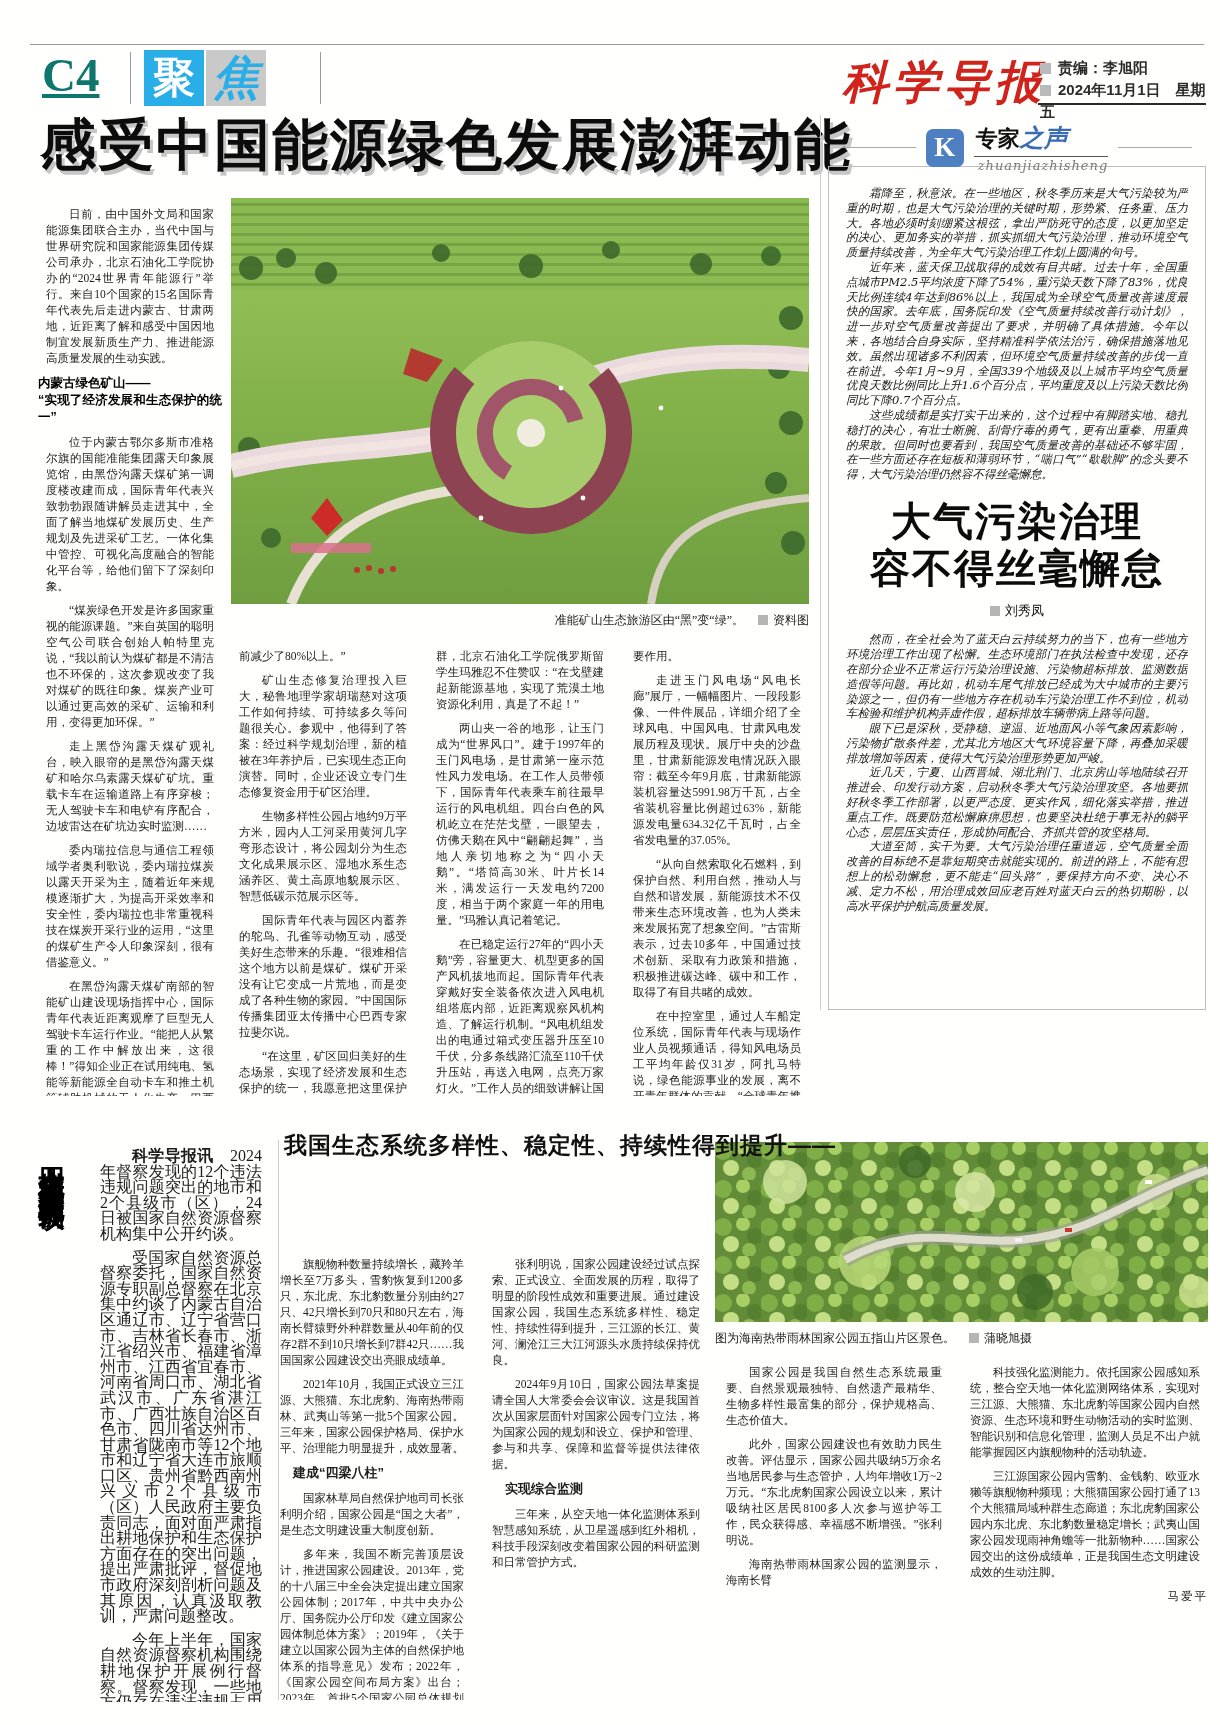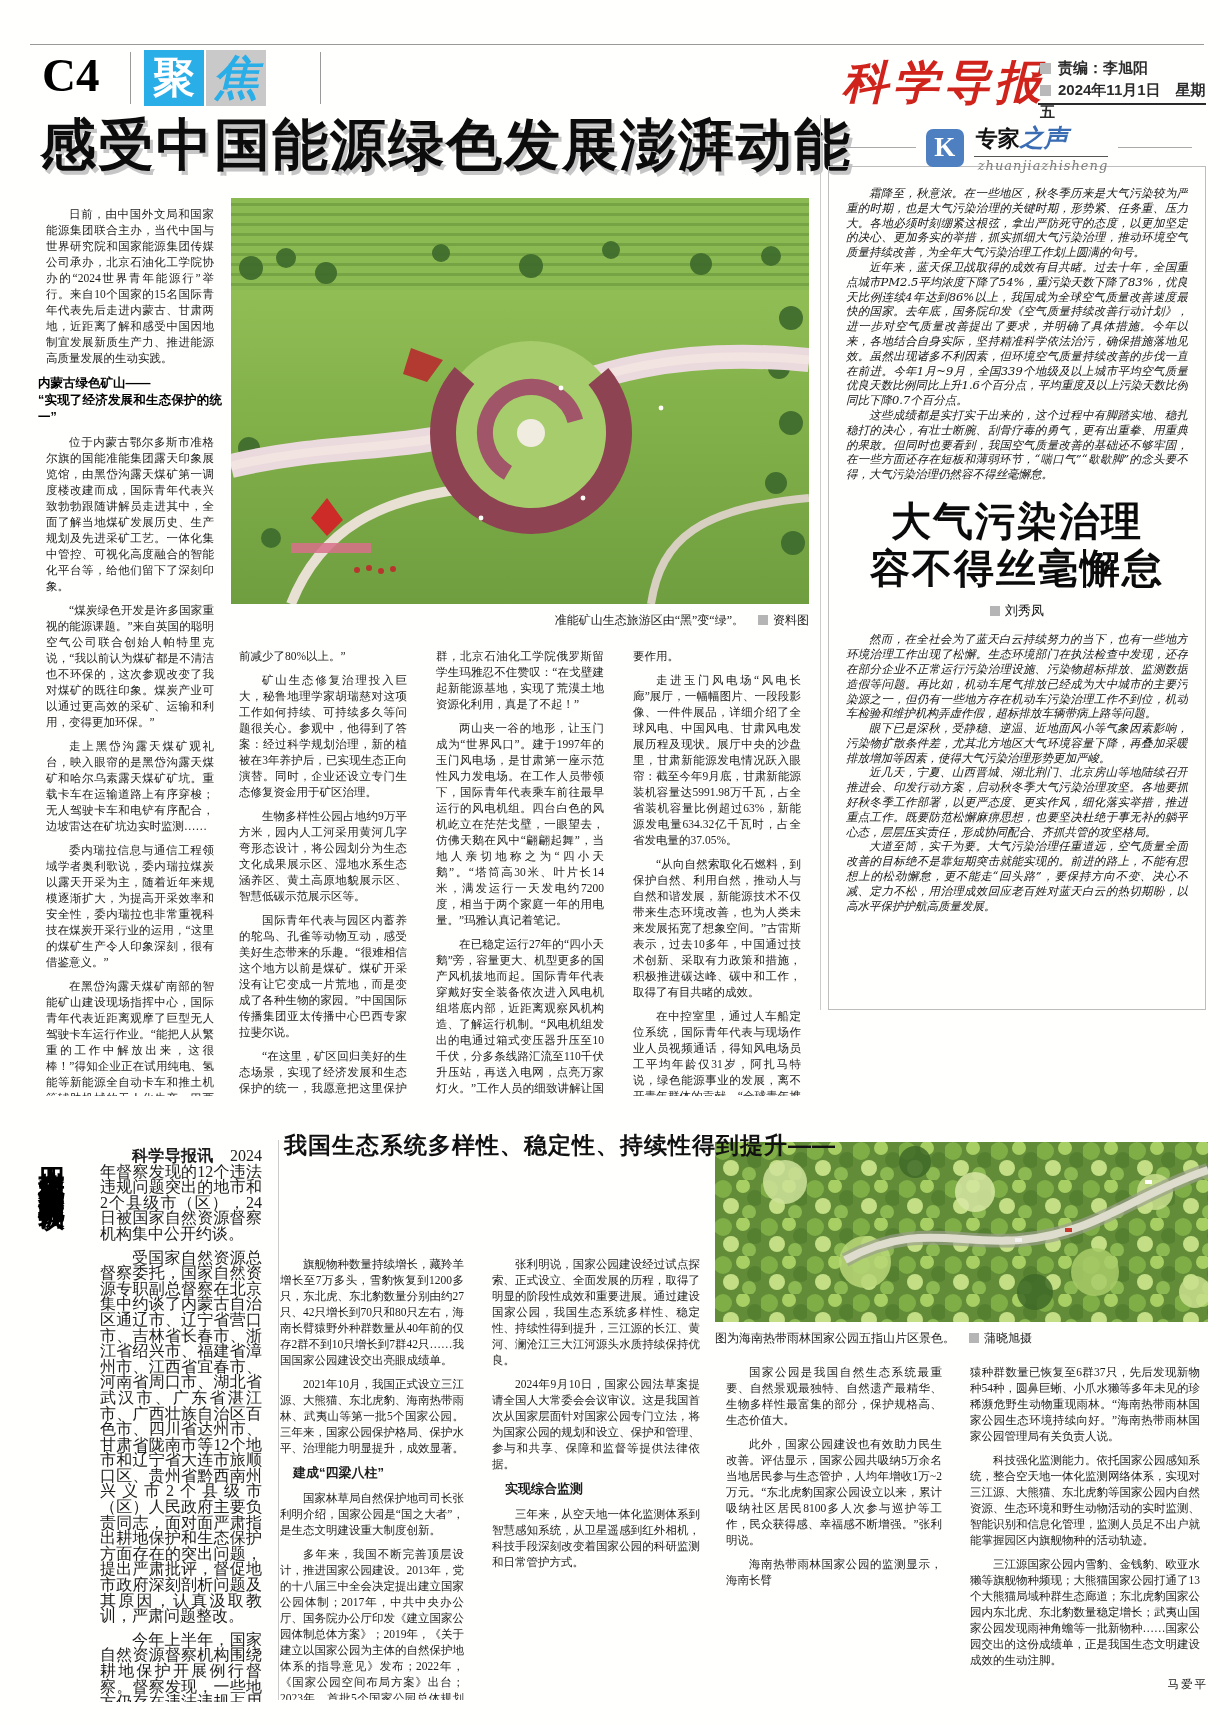--- a/index.html
+++ b/index.html
@@ -1,21 +1,21 @@
 <!DOCTYPE html>
 <html><head>
 <meta charset="utf-8">
 <style>
   html,body{margin:0;padding:0;background:#e8e8e8;}
   #sheet{position:relative;width:1220px;height:1725px;background:#fffffe;margin:0 auto;
          font-family:"Liberation Serif",serif;color:#1c1c1c;overflow:hidden;}
   .abs{position:absolute;}
   
   .topline{left:30px;right:16px;top:44px;border-top:1px solid #999;}
-  .pageno{left:42px;top:48px;font:bold 47px "Liberation Serif",serif;color:#000000;}
+  .pageno{left:42px;top:48px;font:bold 47px "Liberation Serif",serif;color:#0f766e;text-decoration:underline;}
   .vdiv{border-left:1px solid #9a9a9a;width:0;}
   .logo{left:144px;top:50px;display:flex;gap:2px;}
   .logobox{width:60px;height:56px;display:flex;align-items:center;justify-content:center;}
   .logobox.b1{background:#2aaee8;color:#fff;font:bold 42px "Liberation Sans",sans-serif;}
   .logobox.b2{background:#c9c9c9;color:#2aaee8;font:italic bold 46px "DejaVu Serif",serif;}
   .masthead{left:842px;top:52px;color:#cf231c;font:italic bold 46px "DejaVu Serif",serif;letter-spacing:5px;}
   .pubinfo{left:1040px;top:57px;font:bold 15px "Liberation Sans",sans-serif;color:#2b2b2b;line-height:22px;}
   .sq{display:inline-block;width:11px;height:11px;background:#b9b9b9;margin-right:7px;vertical-align:-1px;}
   .publine{left:1038px;top:103px;width:168px;border-top:2px solid #2a2a2a;}
   
@@ -297,21 +297,20 @@
       </div>
   </div>
   <div class="tcol" style="left:718px;top:1356px;width:232px;height:344px;">
     <div>
         <p class="para">国家公园是我国自然生态系统最重要、自然景观最独特、自然遗产最精华、生物多样性最富集的部分，保护规格高、生态价值大。</p>
         <p class="para">此外，国家公园建设也有效助力民生改善。评估显示，国家公园共吸纳5万余名当地居民参与生态管护，人均年增收1万~2万元。“东北虎豹国家公园设立以来，累计吸纳社区居民8100多人次参与巡护等工作，民众获得感、幸福感不断增强。”张利明说。</p>
         <p class="para">海南热带雨林国家公园的监测显示，海南长臂</p>
       </div>
   </div>
   <div class="tcol" style="left:962px;top:1356px;width:246px;height:344px;">
-    <p class="contp">猿种群数量已恢复至6群37只，先后发现新物种54种，圆鼻巨蜥、小爪水獭等多年未见的珍稀濒危野生动物重现雨林。“海南热带雨林国家公园生态环境持续向好。”海南热带雨林国家公园管理局有关负责人说。</p>
     <div>
         <p class="para">科技强化监测能力。依托国家公园感知系统，整合空天地一体化监测网络体系，实现对三江源、大熊猫、东北虎豹等国家公园内自然资源、生态环境和野生动物活动的实时监测、智能识别和信息化管理，监测人员足不出户就能掌握园区内旗舰物种的活动轨迹。</p>
         <p class="para">三江源国家公园内雪豹、金钱豹、欧亚水獭等旗舰物种频现；大熊猫国家公园打通了13个大熊猫局域种群生态廊道；东北虎豹国家公园内东北虎、东北豹数量稳定增长；武夷山国家公园发现雨神角蟾等一批新物种……国家公园交出的这份成绩单，正是我国生态文明建设成效的生动注脚。</p>
       </div>
     <div class="authors">马爱平</div>
   </div>
 
 </div>
 
 </body></html>

